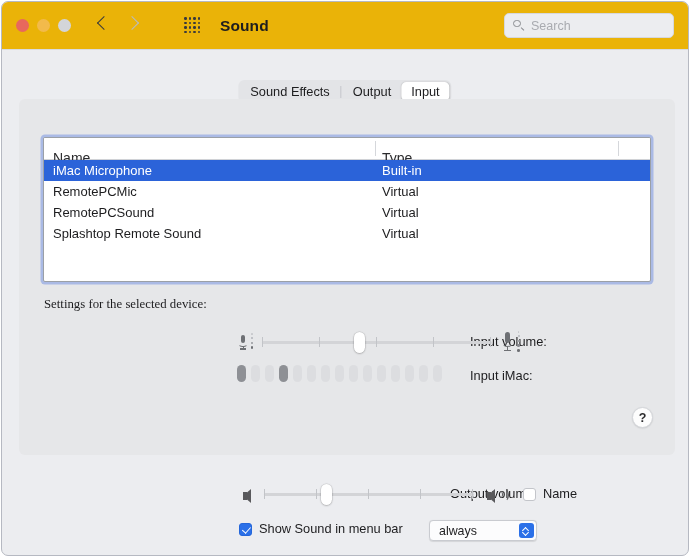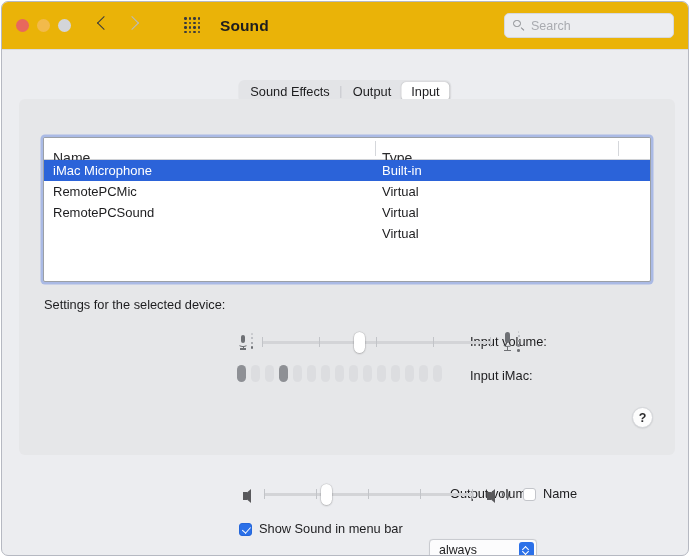--- a/index.html
+++ b/index.html
@@ -264,20 +264,21 @@
   .trow .cell.type { left: 338px; }
   .trow.selected { background: #2B63D9; }
   .trow.selected .cell { color: #FFFFFF; }
 
   
   .settings-label {
     position: absolute;
     left: 25px; top: 198px;
     font-size: 12.8px;
     color: #1D1D1F;
+    font-family: Liberation Serif, serif;
   }
 
   .row-iv {
     position: absolute;
     left: 0; top: 230px;
     width: 100%;
     height: 26px;
   }
   .row-il {
     position: absolute;
@@ -475,21 +476,20 @@
     height: 26px;
   }
   .popup {
     position: absolute;
     height: 21px;
     background: #FCFCFD;
     border: 1px solid #C9CBD0;
     border-radius: 4px;
     box-shadow: 0 0.5px 1px rgba(0,0,0,0.10);
     box-sizing: border-box;
-    margin-top: 19px;
   }
   .popup .val {
     position: absolute;
     left: 9px; top: 3px;
     font-size: 12.4px;
     color: #1D1D1F;
   }
   .popup .stepper {
     position: absolute;
     right: 2px; top: 2px;
@@ -580,20 +580,21 @@
       </div>
       <div class="trow">
         <span class="cell name">RemotePCMic</span>
         <span class="cell type">Virtual</span>
       </div>
       <div class="trow">
         <span class="cell name">RemotePCSound</span>
         <span class="cell type">Virtual</span>
       </div>
       <div class="trow">
+        <span class="cell name">Splashtop Remote Sound</span>
         <span class="cell type">Virtual</span>
       </div>
     </div>
 
     <div class="settings-label">Settings for the selected device:</div>
 
     <div class="row-iv">
       <span class="rlabel iv">Input volume:</span>
 
       <span class="mic" style="left:218px; top:5px; width:12px; height:16px;">

